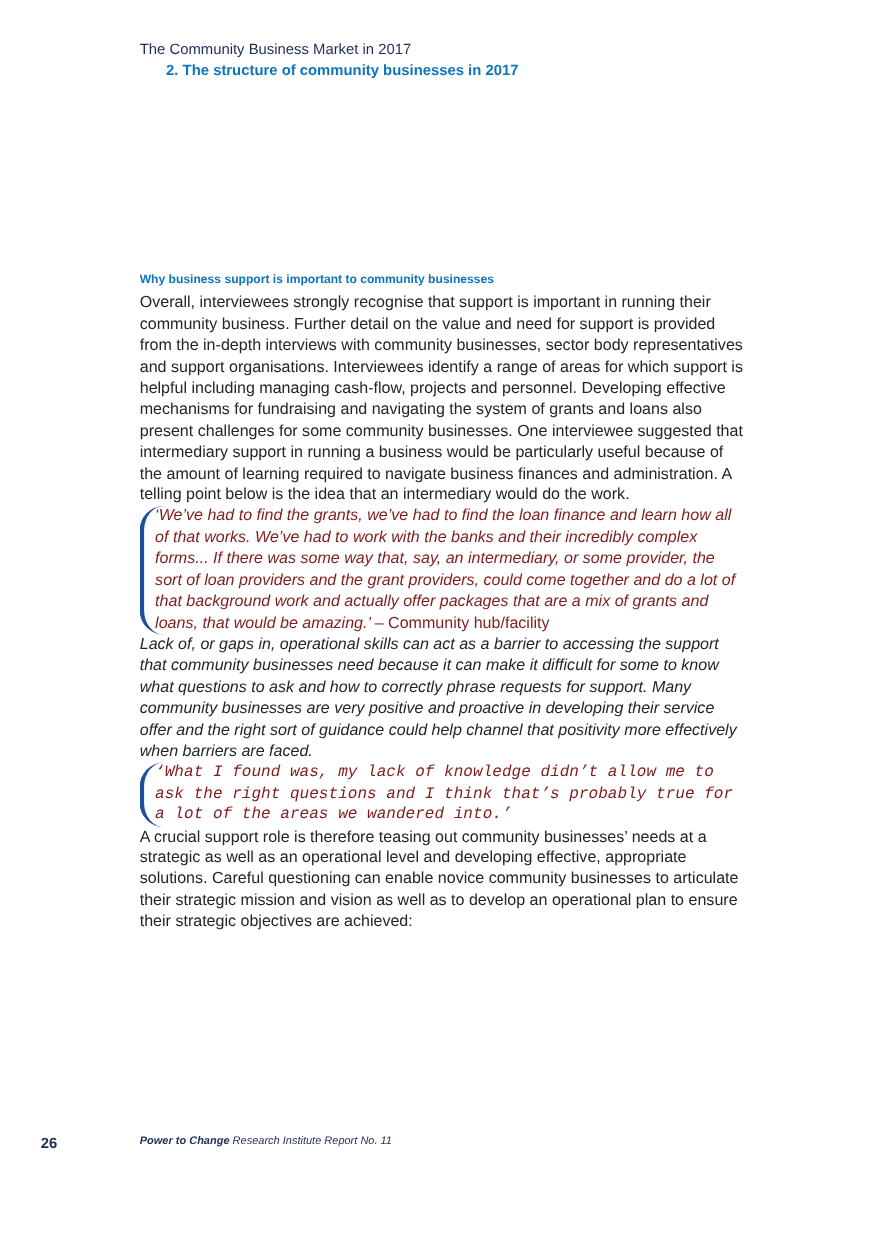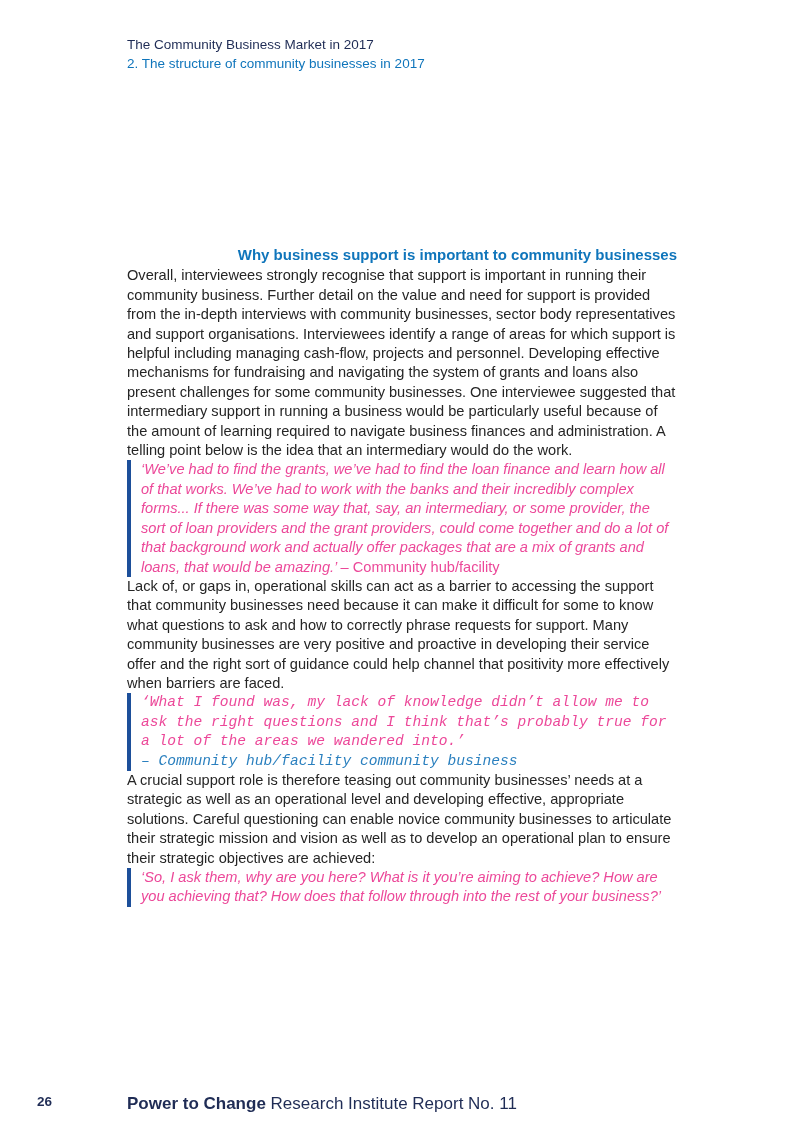--- a/index.html
+++ b/index.html
@@ -1,15 +1,15 @@
 <!DOCTYPE html>
 <html><head>
 <meta charset="utf-8">
 <style>
-  * { box-sizing: border-box; }
+  * { box-sizing: border-box; border-radius: 22px; }
   html, body { margin: 0; padding: 0; background: #ffffff; }
   .page {
     position: relative;
     width: 800px;
     height: 1132px;
     background: #ffffff;
     font-family: "Liberation Sans", sans-serif;
     overflow: hidden;
   }
   .page-header {
@@ -21,91 +21,92 @@
   .report-title {
     color: #1f2c55;
     font-size: 13.5px;
     line-height: 19px;
     font-weight: 500;
   }
   .chapter-title {
     color: #0f75bb;
     font-size: 13.5px;
     line-height: 19px;
-    font-weight: 400;
+    font-weight: 700;
+    margin-left: 24px;
   }
   .page-body {
     position: absolute;
     top: 226px;
     left: 127px;
     width: 550px;
   }
   p.body-para {
     margin: 0;
     color: #252525;
     font-size: 14.6px;
     line-height: 19.4px;
     font-weight: 400;
   }
   h2.section-heading {
     margin: 19px 0 2px 0;
     color: #0f75bb;
-    font-size: 15px;
+    font-size: 11px;
     line-height: 19.4px;
     font-weight: 700;
-    text-align: right;
   }
   blockquote.pull-quote {
     margin: 0;
     border-left: 4px solid #1d4f9a;
     padding-left: 10px;
   }
   .mt-q1 { margin-top: 25px; }
-  .mt-p3 { margin-top: 23px; }
+  .mt-p3 { margin-top: 23px; font-style: italic; }
   .mt-q2 { margin-top: 17px; font-family: Liberation Mono, monospace; }
   .mt-p4 { margin-top: 20px; }
   .mt-q3 { margin-top: 15px; }
   .quote-text {
     margin: 0;
-    color: #ec4899;
+    color: #7f1d1d;
     font-size: 14.6px;
     line-height: 19.4px;
     font-style: italic;
   }
   .quote-attr {
     margin: 0;
     color: #2b80bf;
     font-size: 14.6px;
     line-height: 19.4px;
   }
   .attr-upright { font-style: normal; }
   .attr-italic { font-style: italic; }
   .page-footer {
     position: absolute;
-    top: 1094px;
+    top: 1032px;
     left: 0;
     width: 100%;
     height: 20px;
     padding-left: 36px;
   }
   .page-number {
     position: absolute;
     left: 37px;
     top: 0;
     color: #1f2c55;
     font-size: 13.5px;
     font-weight: 700;
   }
   .footer-line {
     position: absolute;
     left: 127px;
     top: 0;
     color: #1f2c55;
-    font-size: 17px;
+    font-size: 10px;
     font-weight: 400;
+    font-style: italic;
   }
   .footer-publisher { font-weight: 700; }
 </style>
 </head>
 <body>
 
 <div class="page">
 
   <header class="page-header">
     <div class="report-title">The Community Business Market in 2017</div>
@@ -120,27 +121,25 @@
     <p class="body-para">Overall, interviewees strongly recognise that support is important in running their community business. Further detail on the value and need for support is provided from the in-depth interviews with community businesses, sector body representatives and support organisations. Interviewees identify a range of areas for which support is helpful including managing cash-flow, projects and personnel. Developing effective mechanisms for fundraising and navigating the system of grants and loans also present challenges for some community businesses. One interviewee suggested that intermediary support in running a business would be particularly useful because of the amount of learning required to navigate business finances and administration. A telling point below is the idea that an intermediary would do the work.</p>
 
     <blockquote class="pull-quote mt-q1">
       <p class="quote-text"><span>‘We’ve had to find the grants, we’ve had to find the loan finance and learn how all of that works. We’ve had to work with the banks and their incredibly complex forms... If there was some way that, say, an intermediary, or some provider, the sort of loan providers and the grant providers, could come together and do a lot of that background work and actually offer packages that are a mix of grants and loans, that would be amazing.’</span> <span class="attr-upright">– Community hub/facility</span></p>
     </blockquote>
 
     <p class="body-para mt-p3">Lack of, or gaps in, operational skills can act as a barrier to accessing the support that community businesses need because it can make it difficult for some to know what questions to ask and how to correctly phrase requests for support. Many community businesses are very positive and proactive in developing their service offer and the right sort of guidance could help channel that positivity more effectively when barriers are faced.</p>
 
     <blockquote class="pull-quote mt-q2">
       <p class="quote-text">‘What I found was, my lack of knowledge didn’t allow me to ask the right questions and I think that’s probably true for a lot of the areas we wandered into.’</p>
-      <p class="quote-attr attr-italic">– Community hub/facility community business</p>
     </blockquote>
 
     <p class="body-para mt-p4">A crucial support role is therefore teasing out community businesses’ needs at a strategic as well as an operational level and developing effective, appropriate solutions. Careful questioning can enable novice community businesses to articulate their strategic mission and vision as well as to develop an operational plan to ensure their strategic objectives are achieved:</p>
 
     <blockquote class="pull-quote mt-q3">
-      <p class="quote-text">‘So, I ask them, why are you here? What is it you’re aiming to achieve? How are you achieving that? How does that follow through into the rest of your business?’</p>
     </blockquote>
 
   </main>
 
   <footer class="page-footer">
     <div class="page-number">26</div>
     <div class="footer-line"><span class="footer-publisher">Power to Change</span> <span>Research Institute Report No. 11</span></div>
   </footer>
 
 </div>

